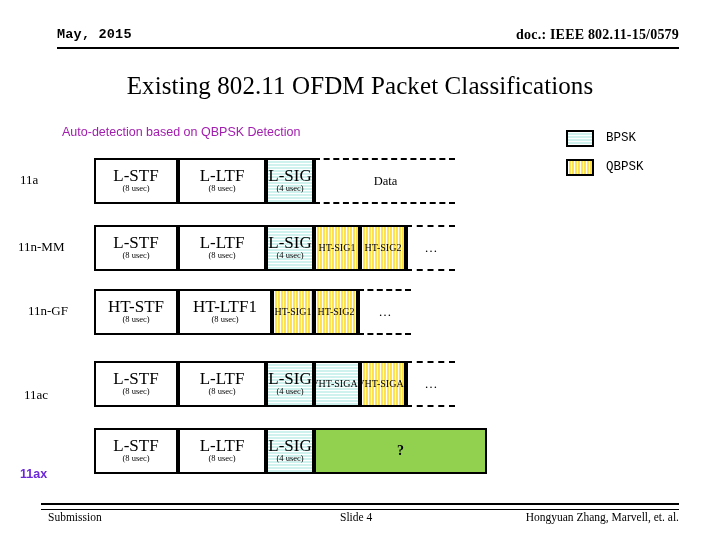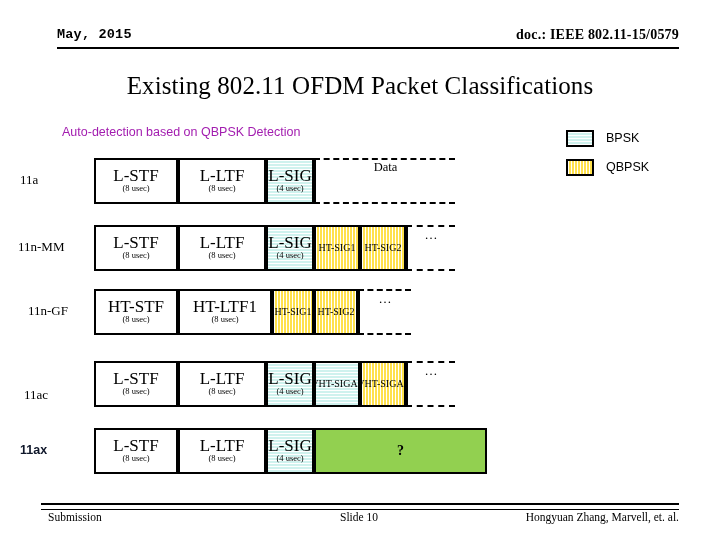--- a/index.html
+++ b/index.html
@@ -40,30 +40,30 @@
   .sw-bpsk{
     background-color:#CFF2EE;
     background-image:repeating-linear-gradient(to bottom,#ffffff 0px,#ffffff 1px,#CFF2EE 1px,#CFF2EE 3px);
   }
   .sw-qbpsk{
     background-color:#FFE14D;
     background-image:repeating-linear-gradient(to right,#ffffff 0px,#ffffff 1px,#FFE14D 1px,#FFE14D 3px);
   }
   .legend-label{
     position:absolute;left:40px;top:1px;font-size:12.5px;
-    font-family:Liberation Sans, sans-serif;white-space:nowrap;
+    font-family:Liberation Mono, monospace;white-space:nowrap;
   }
 
   
   .row{position:absolute;left:0;height:46px;}
   .row-label{
     position:absolute;top:14px;font-size:13px;white-space:nowrap;
     font-family:"Liberation Serif", serif;
   }
-  .row-label.hl{color:#0f172a;font-weight:bold;font-family:"Liberation Sans", sans-serif;font-size:12.5px;}
+  .row-label.hl{color:#6d28d9;font-weight:bold;font-family:"Liberation Sans", sans-serif;font-size:12.5px;margin-top:24px;}
 
   .box{
     position:absolute;top:0;height:46px;box-sizing:border-box;
     border:2.4px solid #000;background:#ffffff;
     display:flex;flex-direction:column;align-items:center;justify-content:center;
     overflow:hidden;
   }
   .box .nm{font-size:17px;line-height:14px;text-align:center;white-space:nowrap;}
   .box .nm.two{font-size:10px;line-height:12.5px;}
   .box .du{font-size:8.5px;line-height:11px;text-align:center;white-space:nowrap;}
@@ -76,21 +76,21 @@
     background-color:#FFE14D;
     background-image:repeating-linear-gradient(to right,#ffffff 0px,#ffffff 1px,#FFE14D 1px,#FFE14D 3px);
   }
   .green{background:#92D050;}
 
   
   .dbox{
     position:absolute;top:0;height:46px;box-sizing:border-box;
     border-top:2.4px dashed #000;border-bottom:2.4px dashed #000;
     border-left:2.4px solid #000;border-right:none;background:#ffffff;
-    display:flex;justify-content:center;
+    display:flex;align-items:center;justify-content:center;
   }
   .dbox .nm{font-size:12.5px;white-space:nowrap;}
   .dbox .dots{font-size:13px;letter-spacing:1px;white-space:nowrap;}
 
   
   .ftr-rule{position:absolute;left:41px;top:503px;width:638px;height:4px;border-top:2.2px solid #000;border-bottom:1px solid #000;}
   .ftr{position:absolute;top:511px;height:16px;font-size:11.5px;white-space:nowrap;}
   .ftr-left{left:48px;}
   .ftr-mid{left:340px;}
   .ftr-right{right:41px;}
@@ -225,16 +225,16 @@
       <div class="nm">L-SIG</div>
       <div class="du">(4 usec)</div>
     </div>
     <div class="box green" style="left:314px;width:173px;">
       <div class="nm" style="font-size:14px;font-weight:bold;">?</div>
     </div>
   </div>
 
   <div class="ftr-rule"></div>
   <div class="ftr ftr-left">Submission</div>
-  <div class="ftr ftr-mid">Slide 10</div>
+  <div class="ftr ftr-mid">Slide 4</div>
   <div class="ftr ftr-right">Hongyuan Zhang,  Marvell, et. al.</div>
 
 </div>
 
 </body></html>

